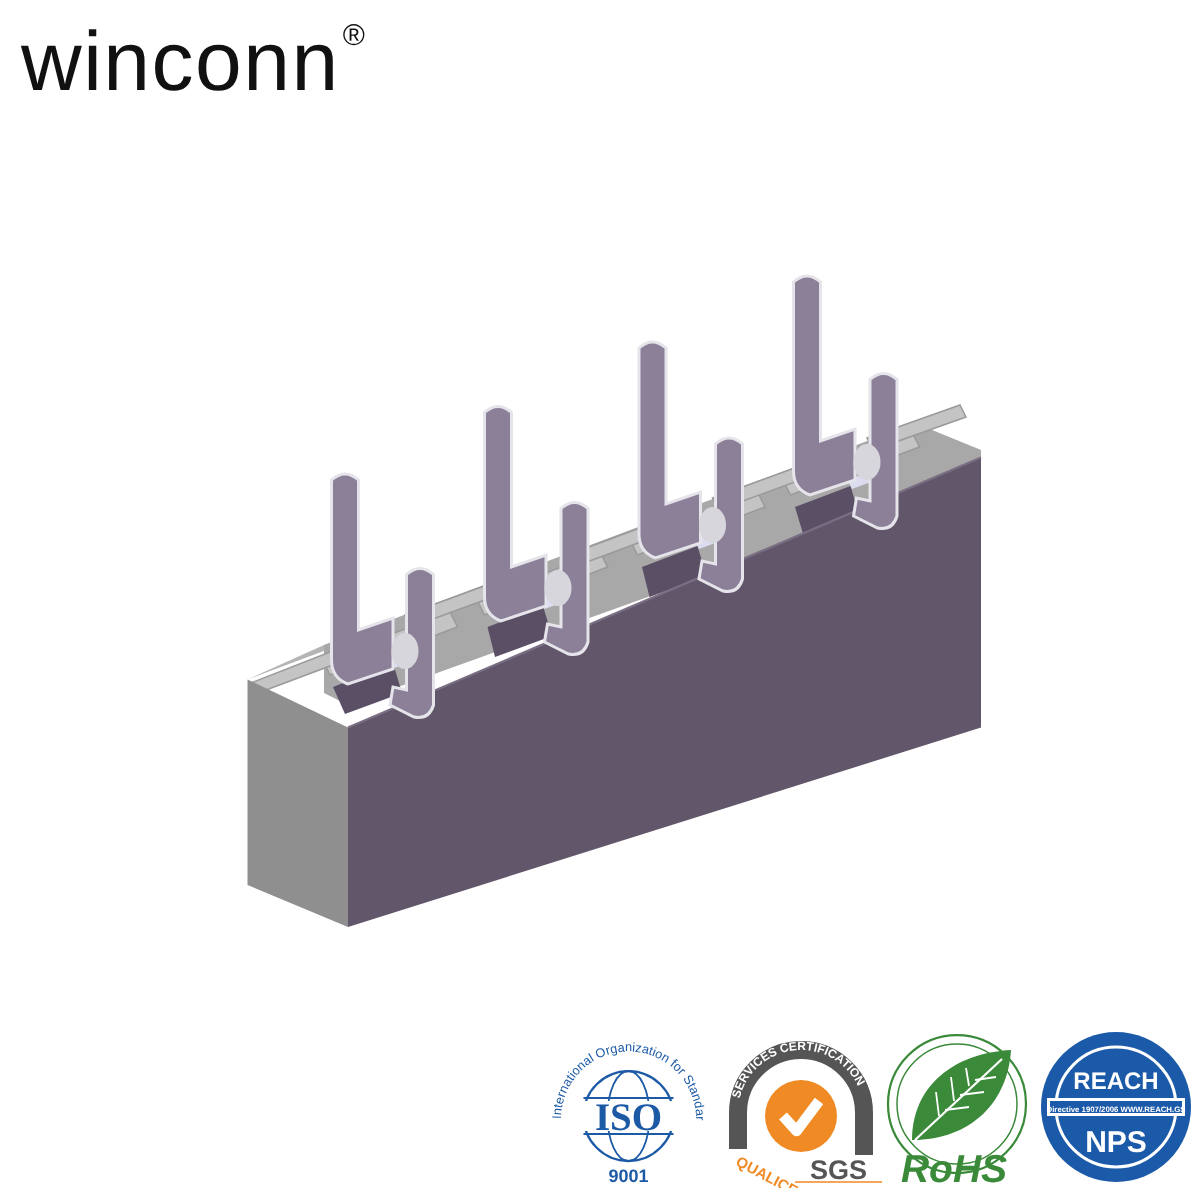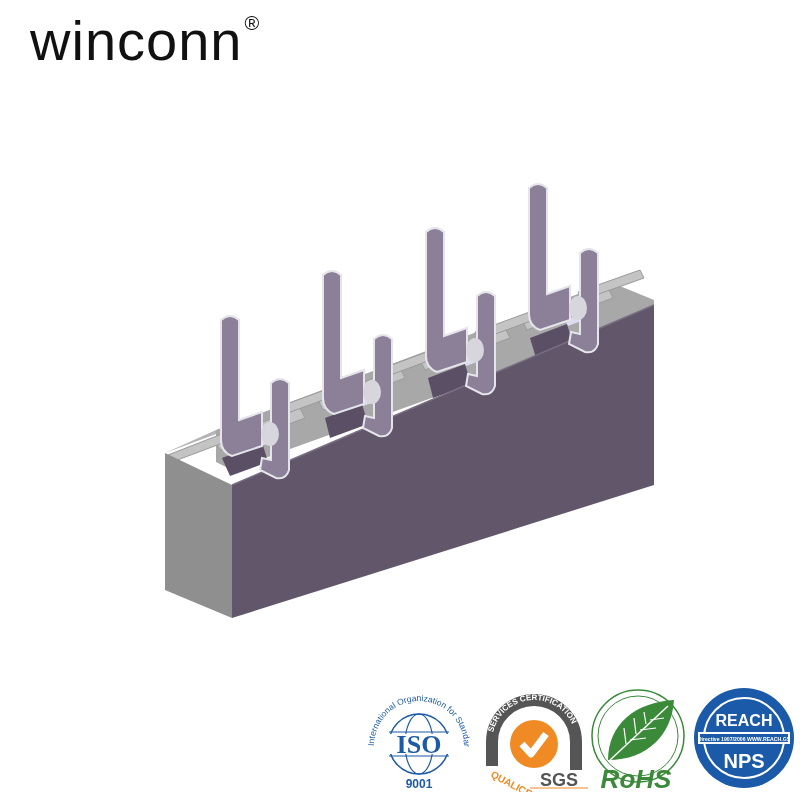--- a/index.html
+++ b/index.html
@@ -1,17 +1,17 @@
 <!DOCTYPE html>
 <html><head>
 <meta charset="utf-8">
 <style>
   html, body { margin:0; padding:0; background:#ffffff; }
   body { width:800px; height:800px; position:relative; overflow:hidden; font-family:"Liberation Sans", sans-serif; }
-  .brand { position:absolute; left:30px; top:6px; font-family:"Liberation Sans", sans-serif; font-size:56px; color:#111; letter-spacing:1px; line-height:70px; }
+  .brand { position:absolute; left:14px; top:6px; font-family:"Liberation Sans", sans-serif; font-size:56px; color:#111; letter-spacing:1px; line-height:70px; }
   .brand sup { font-size:20px; position:relative; top:-30px; margin-left:2px; vertical-align:baseline; }
   .product { position:absolute; left:0; top:0; width:800px; height:800px; }
   .cert { position:absolute; }
 </style>
 </head>
 <body>
 
 <div class="brand"><span>winconn</span><sup>®</sup></div>
 
 <svg class="product" viewBox="0 0 800 800" xmlns="http://www.w3.org/2000/svg">

